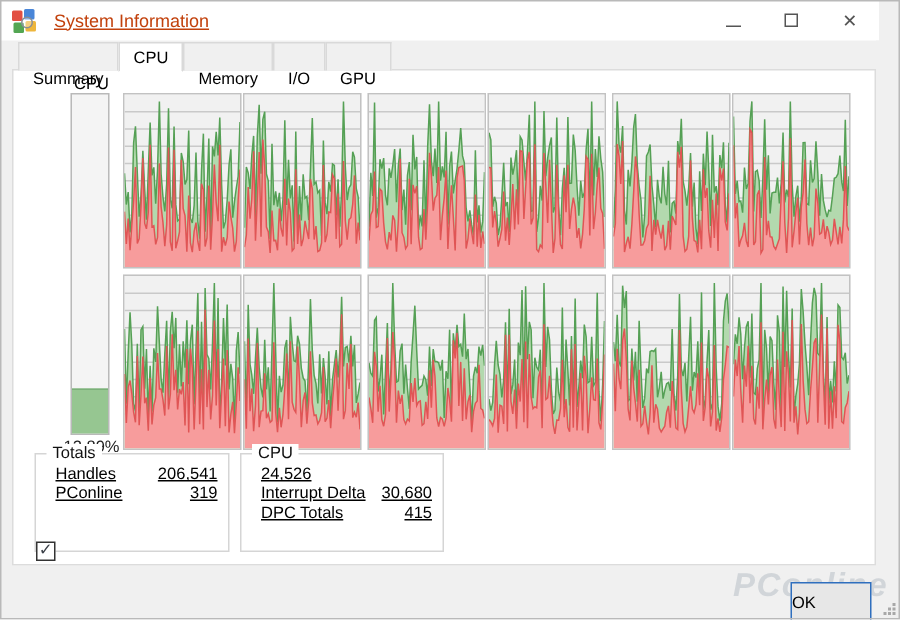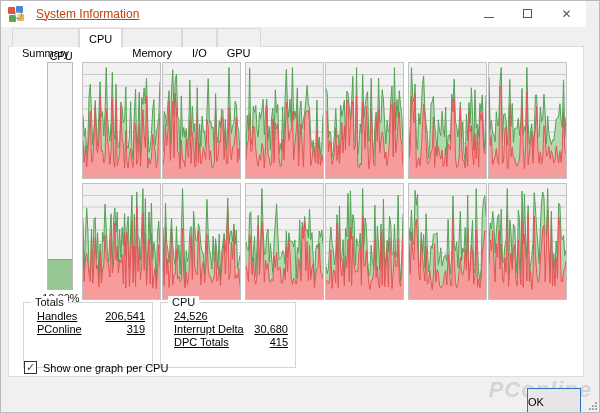--- a/index.html
+++ b/index.html
@@ -369,21 +369,20 @@
         <span class="gb-val">415</span>
       </div>
     </div>
   </div>
 
 
   <div class="check-row">
     <span class="checkbox">
       <span class="mark">✓</span>
     </span>
-    <span>Show one graph per CPU</span>
   </div>
 
 </div>
 
 <div class="right-margin"></div>
 
 <div class="footer">
   <span class="watermark">PConline</span>
   <div class="ok-button">
     <span>OK</span>

